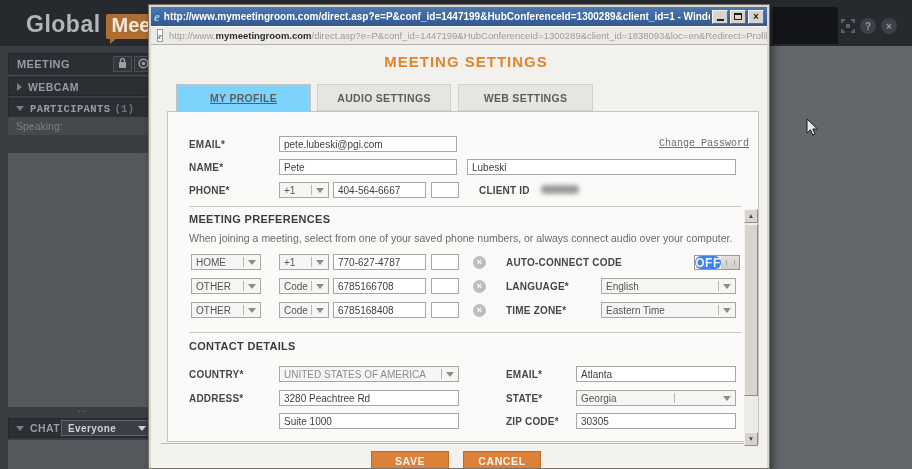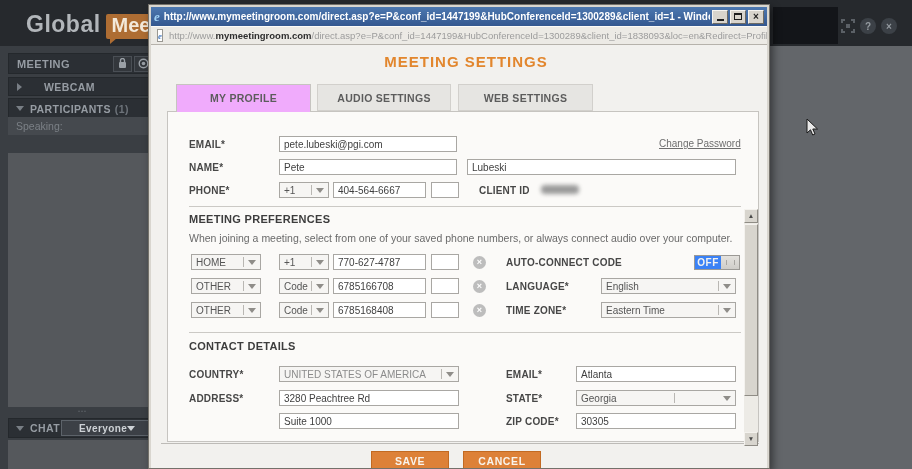--- a/index.html
+++ b/index.html
@@ -22,21 +22,21 @@
   .sbar { background:#2b2f34; color:#969ca3; font-weight:bold; font-size:10.5px;
     letter-spacing:0.4px; display:flex; align-items:center; border:1px solid #24282c; }
   .srow { display:flex; align-items:center; font-size:10.5px; }
   .tri-r { width:0; height:0; border-left:5px solid #787e85; border-top:4px solid transparent;
     border-bottom:4px solid transparent; margin:0 6px 0 8px; }
   .tri-d { width:0; height:0; border-top:5px solid #787e85; border-left:4px solid transparent;
     border-right:4px solid transparent; margin:0 6px 0 7px; }
   .sicon-box { width:19px; height:16px; background:#33373c; border:1px solid #4a4f55;
     display:flex; align-items:center; justify-content:center; }
   .chat-dd { background:#3c4046; border:1px solid #5d636a; color:#ced2d6; font-weight:bold;
-    font-size:10px; display:flex; align-items:center; padding:0 17px; }
+    font-size:10px; display:flex; align-items:center; padding:0 6px; }
   .chat-dd .tri { margin-left:auto; width:0; height:0; border-top:5px solid #ced2d6;
     border-left:4px solid transparent; border-right:4px solid transparent; }
   .cicon { border-radius:50%; background:#3c4147; color:#959ba1; font-size:10px; font-weight:bold;
     display:flex; align-items:center; justify-content:center; }
 
   
   .window { background:#d9d6cf; border:1px solid #74716a; box-shadow:3px 4px 8px rgba(0,0,0,0.45); overflow:hidden; }
   .titlebar { background:linear-gradient(180deg,#4d78b0 0%, #33578f 100%);
     display:flex; align-items:center; padding:0 3px; }
   .title-text { color:#fff; font-size:10px; font-weight:bold; white-space:nowrap;
@@ -52,43 +52,43 @@
   .page-ico { width:11px; height:13px; background:#fff; border:1px solid #9a9892; margin-right:6px;
     display:flex; align-items:center; justify-content:center; }
   .page-ico span { color:#4f7fc0; font-size:9px; font-weight:bold; font-style:italic;
     font-family:"Liberation Serif", serif; }
   .content { background:#f2f1ee; }
 
   .ms-title { width:100%; text-align:center; color:#e2862d; font-size:15px; font-weight:bold; letter-spacing:1px;margin-left:7px; }
   .panel { background:#fbfaf8; border:1px solid #c6c4c0; }
   .tab { text-align:center; font-size:10.5px; font-weight:bold; color:#5c5c5c; line-height:27px; letter-spacing:0.3px; }
   .tab.inactive { background:#e6e5e2; border:1px solid #d2d0cc; }
-  .tab.active { background:#f0abfc; border:1px solid #c6c4c0; border-bottom:none; z-index:3; }
+  .tab.active { background:#7dd3fc; border:1px solid #c6c4c0; border-bottom:none; z-index:3;text-decoration:underline; }
 
   .lbl { font-size:10px; font-weight:bold; color:#474747; letter-spacing:0.2px; white-space:nowrap; }
   .inp { border:1px solid #a9a7a3; background:#fff; font-size:10px; color:#3f3f3f;
     padding:0 4px; height:16px; font-family:"Liberation Sans", sans-serif; outline:none; }
   .sel { display:flex; align-items:center; background:#f6f5f3; border:1px solid #a9a7a3;
     height:16px; font-size:10px; color:#555; padding-left:4px; }
   .sel .sp { flex:1; overflow:hidden; white-space:nowrap; }
   .sel .dv { width:1px; height:10px; background:#b9b7b3; margin-right:4px; }
   .sel .tr { width:0; height:0; border-left:4px solid transparent; border-right:4px solid transparent;
     border-top:5px solid #8f8d89; margin-right:4px; }
   .sel.dim { color:#8b8b8b; }
   .divline { background:#cbc9c5; height:1px; }
   .sechdr { font-size:11px; font-weight:bold; color:#3d3d3d; letter-spacing:0.3px; }
   .desc { font-size:10.5px; color:#6a6a6a; }
   .rem { width:13px; height:13px; border-radius:50%; background:#bdbdbd; color:#fff;
     font-size:9px; font-weight:bold; text-align:center; line-height:13px; }
   .cpw { font-size:10px; color:#6e6e6e; text-decoration:underline; cursor:pointer; }
   .redact { background:#9a9a9a; border-radius:4px; filter:blur(2px); }
 
   .toggle { display:flex; height:15px; border:1px solid #9b9995; }
-  .tog-off { background:#3b82f6; color:#f2f2f2; font-size:10px; font-weight:bold;
-    display:flex; align-items:center; justify-content:center; width:26px; letter-spacing:0.5px; }
+  .tog-off { background:#3b82f6; color:#f2f2f2; font-size:12px; font-weight:bold;
+    display:flex; align-items:center; justify-content:center; width:26px; letter-spacing:0.5px;border-radius:6px; }
   .tog-knob { background:linear-gradient(180deg,#e4e2de,#cfcdc9); width:18px; position:relative; }
   .tog-knob::before { content:""; position:absolute; left:5px; top:4px; width:7px; height:5px;
     border-left:1px solid #a8a6a2; border-right:1px solid #a8a6a2; }
 
   .obtn { background:#dd8138; border:1px solid #c26a22; color:#f8f3ec; font-weight:bold;
     font-size:10.5px; text-align:center; line-height:18px; letter-spacing:0.6px; }
 
   .sb-btn { background:#d8d5ce; border:1px solid; border-color:#f4f2ee #8f8c85 #8f8c85 #f4f2ee;
     color:#4a4a4a; font-size:6.5px; text-align:center; line-height:12px; }
   .sb-thumb { background:#d8d5ce; border:1px solid; border-color:#f4f2ee #8f8c85 #8f8c85 #f4f2ee; }
@@ -132,26 +132,26 @@
       </svg>
     </span>
     <span class="sicon-box" style="margin-left:2px;margin-right:2px;">
       <svg width="11" height="11" viewBox="0 0 11 11">
         <circle cx="5.5" cy="5.5" r="4.3" fill="none" stroke="#9aa0a6" stroke-width="1.4"></circle>
         <circle cx="5.5" cy="5.5" r="1.8" fill="#9aa0a6"></circle>
       </svg>
     </span>
   </div>
 
-  <div class="abs sbar" style="left:8px;top:77px;width:148px;height:19px;gap:16px;">
+  <div class="abs sbar" style="left:8px;top:77px;width:148px;height:19px;">
     <span class="tri-r"></span>
     <span>WEBCAM</span>
   </div>
 
-  <div class="abs sbar" style="left:8px;top:98px;width:148px;height:21px;">
+  <div class="abs sbar" style="left:8px;top:98px;width:148px;height:21px;font-family:Liberation Mono, monospace;">
     <span class="tri-d"></span>
     <span>PARTICIPANTS</span>
     <span style="margin-left:4px;color:#6d737a;font-weight:bold;">(1)</span>
   </div>
 
   <div class="abs srow" style="left:8px;top:117px;width:148px;height:18px;background:#45494e;color:#7b8086;">
     <span style="margin-left:8px;">Speaking:</span>
   </div>
   <div class="abs" style="left:8px;top:153px;width:148px;height:254px;background:#55585c;"></div>
 
@@ -197,21 +197,21 @@
       <div class="abs ms-title" style="left:0;top:8px;">MEETING SETTINGS</div>
 
       <div class="abs tab active" style="left:25px;top:39px;width:135px;height:28px;"><span>MY PROFILE</span></div>
       <div class="abs tab inactive" style="left:166px;top:39px;width:134px;height:27px;"><span>AUDIO SETTINGS</span></div>
       <div class="abs tab inactive" style="left:307px;top:39px;width:135px;height:27px;"><span>WEB SETTINGS</span></div>
 
       <div class="abs panel" style="left:16px;top:66px;width:592px;height:331px;"></div>
 
       <div class="abs lbl" style="left:38px;top:94px;">EMAIL*</div>
       <input class="abs inp" style="left: 128px; top: 91px; width: 178px;" value="pete.lubeski@pgi.com">
-      <a class="abs cpw" style="left:508px;top:93px;">Change Password</a>
+      <a class="abs cpw" style="left:508px;top:93px;font-family:Liberation Mono, monospace;">Change Password</a>
 
       <div class="abs lbl" style="left:38px;top:117px;">NAME*</div>
       <input class="abs inp" style="left: 128px; top: 114px; width: 178px;" value="Pete">
       <input class="abs inp" style="left: 316px; top: 114px; width: 269px;" value="Lubeski">
 
       <div class="abs lbl" style="left:38px;top:140px;">PHONE*</div>
       <div class="abs sel" style="left:128px;top:137px;width:50px;">
         <span class="sp">+1</span>
           <span class="dv"></span>
           <span class="tr"></span>

